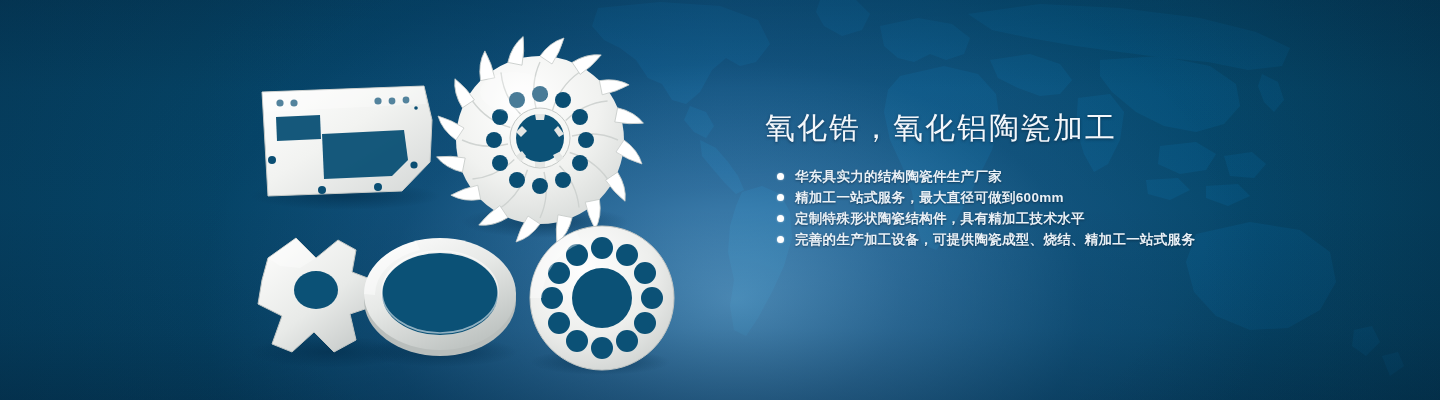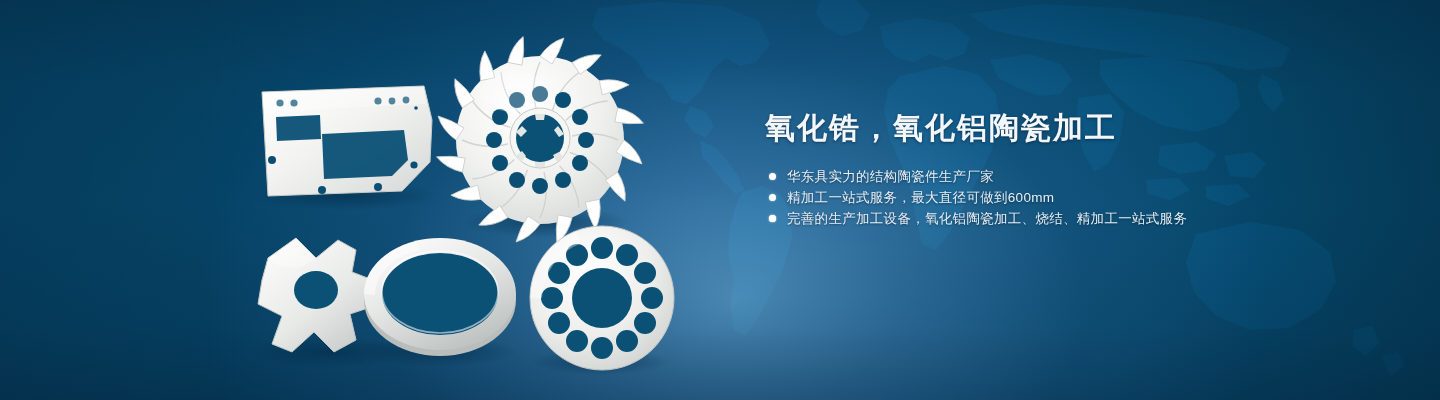--- a/index.html
+++ b/index.html
@@ -47,26 +47,26 @@
 
   
   .copy{
     position:absolute;left:765px;top:108px;width:560px;
   }
   .headline{
     color:#f3f7fb;
     font-size:30px;
     line-height:40px;
     letter-spacing:2px;
-    font-weight:700;
+    font-weight:400;
     margin:0 0 18px 0;
     text-shadow:0 1px 3px rgba(0,20,40,.55);
     white-space:nowrap;
   }
-  .bullets{list-style:none;margin:0;padding:0;}
+  .bullets{list-style:none;margin:8px;padding:0;font-weight:bold;}
   .bullets li{
     position:relative;
     color:#e9f0f6;
     font-size:13.5px;
     line-height:21px;
     padding-left:22px;
     letter-spacing:.3px;
     text-shadow:0 1px 2px rgba(0,18,36,.5);
     white-space:nowrap;
   }
@@ -321,21 +321,22 @@
       <li>
         <span class="dot"></span>
         <span>华东具实力的结构陶瓷件生产厂家</span>
       </li>
       <li>
         <span class="dot"></span>
         <span>精加工一站式服务，最大直径可做到600mm</span>
       </li>
       <li>
         <span class="dot"></span>
+        <span>定制特殊形状陶瓷结构件，具有精加工技术水平</span>
       </li>
       <li>
         <span class="dot"></span>
-        <span>完善的生产加工设备，氧化铝陶瓷加工、烧结、精加工一站式服务</span>
+        <span>完善的生产加工设备，可提供陶瓷成型、烧结、精加工一站式服务</span>
       </li>
     </ul>
   </div>
 
 </div>
 
 </body></html>

